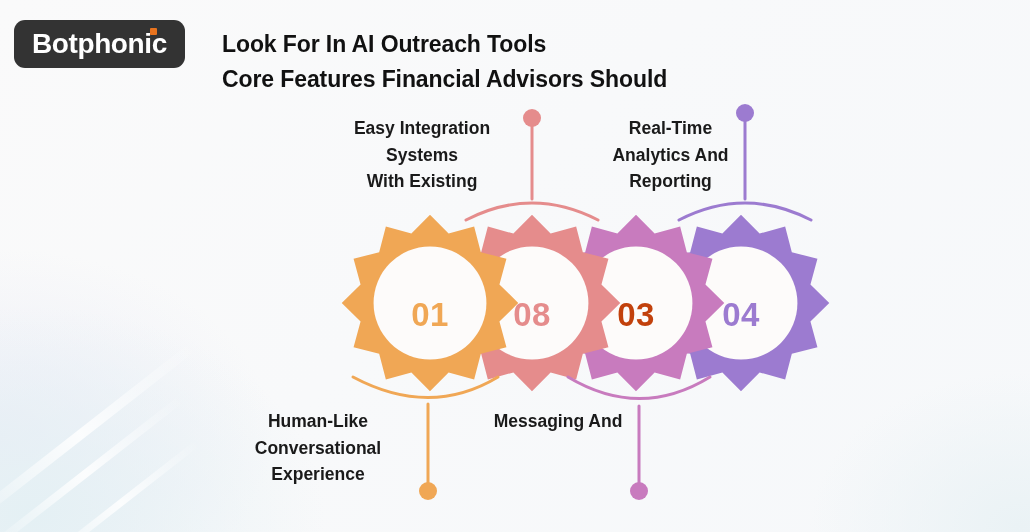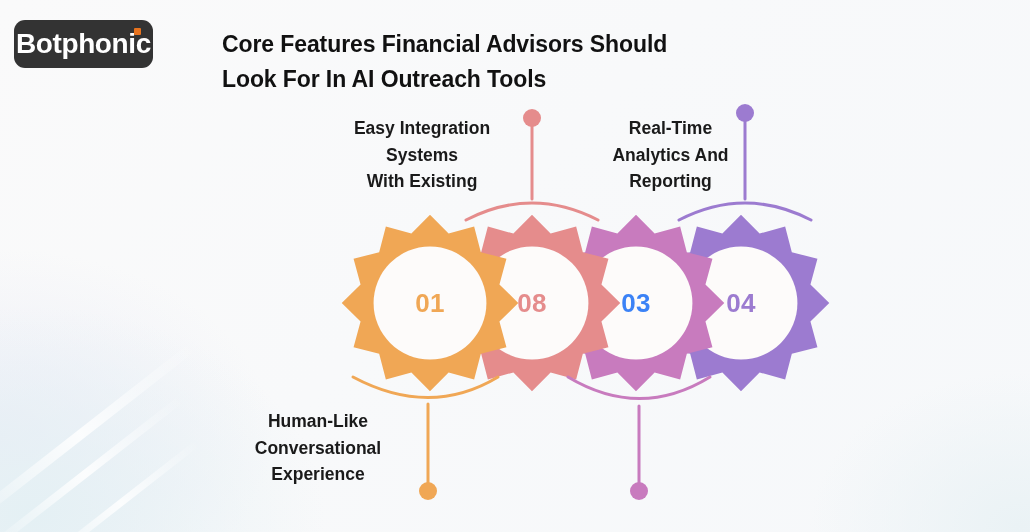--- a/index.html
+++ b/index.html
@@ -44,21 +44,21 @@
     left: 0; top: 0;
     width: 1030px;
     height: 110px;
   }
 
   .logo-badge {
     position: absolute;
     left: 14px;
     top: 20px;
     height: 48px;
-    padding: 0 2px;
+    padding: 0 18px;
     background: #333333;
     border-radius: 11px;
     display: flex;
     align-items: center;
     justify-content: center;
   }
   .logo-text {
     position: relative;
     color: #ffffff;
     font-size: 28px;
@@ -101,26 +101,26 @@
   .gear {
     position: absolute;
     width: 182px;
     height: 182px;
     top: 212px;
   }
   .gear svg { display: block; width: 182px; height: 182px; }
 
   .gear-num {
     position: absolute;
-    left: 0; top: 0;
+    left: 0; top: 12px;
     width: 182px; height: 182px;
     display: flex;
     align-items: center;
     justify-content: center;
-    font-size: 26px;
+    font-size: 33px;
     font-weight: bold;
     letter-spacing: 0.4px;
   }
 
   #gear-1 { left: 339px; z-index: 4; }
   #gear-2 { left: 441px; z-index: 3; }
   #gear-3 { left: 545px; z-index: 2; }
   #gear-4 { left: 650px; z-index: 1; }
 
   
@@ -161,22 +161,22 @@
   <div class="header">
 
     <div class="logo-badge">
       <span class="logo-text">
         <span>Botphonic</span>
         <span class="logo-dot"></span>
       </span>
     </div>
 
     <h1 class="page-title">
+      <span class="ln">Look For In AI Outreach Tools</span>
       <span class="ln">Core Features Financial Advisors Should</span>
-      <span class="ln">Look For In AI Outreach Tools</span>
     </h1>
   </div>
 
   <div class="gears-layer">
 
     <div class="gear" id="gear-1">
       <svg viewBox="0 0 200 200" aria-hidden="true">
         <polygon id="poly-1" fill="#F0A755" points="100.00,3.00 120.45,23.69 148.50,16.00 155.86,44.14 184.00,51.50 176.31,79.55 197.00,100.00 176.31,120.45 184.00,148.50 155.86,155.86 148.50,184.00 120.45,176.31 100.00,197.00 79.55,176.31 51.50,184.00 44.14,155.86 16.00,148.50 23.69,120.45 3.00,100.00 23.69,79.55 16.00,51.50 44.14,44.14 51.50,16.00 79.55,23.69"></polygon>
         <circle cx="100" cy="100" r="62" fill="#FDFBFA"></circle>
       </svg>
@@ -189,21 +189,21 @@
         <circle cx="100" cy="100" r="62" fill="#FDFBFA"></circle>
       </svg>
       <div class="gear-num" id="num-2" style="color: rgb(229, 140, 140);">08</div>
     </div>
 
     <div class="gear" id="gear-3">
       <svg viewBox="0 0 200 200" aria-hidden="true">
         <polygon id="poly-3" fill="#C87BBE" points="100.00,3.00 120.45,23.69 148.50,16.00 155.86,44.14 184.00,51.50 176.31,79.55 197.00,100.00 176.31,120.45 184.00,148.50 155.86,155.86 148.50,184.00 120.45,176.31 100.00,197.00 79.55,176.31 51.50,184.00 44.14,155.86 16.00,148.50 23.69,120.45 3.00,100.00 23.69,79.55 16.00,51.50 44.14,44.14 51.50,16.00 79.55,23.69"></polygon>
         <circle cx="100" cy="100" r="62" fill="#FDFBFA"></circle>
       </svg>
-      <div class="gear-num" id="num-3" style="color: #3b82f6;">03</div>
+      <div class="gear-num" id="num-3" style="color: #c2410c;">03</div>
     </div>
 
     <div class="gear" id="gear-4">
       <svg viewBox="0 0 200 200" aria-hidden="true">
         <polygon id="poly-4" fill="#9C7BD0" points="100.00,3.00 120.45,23.69 148.50,16.00 155.86,44.14 184.00,51.50 176.31,79.55 197.00,100.00 176.31,120.45 184.00,148.50 155.86,155.86 148.50,184.00 120.45,176.31 100.00,197.00 79.55,176.31 51.50,184.00 44.14,155.86 16.00,148.50 23.69,120.45 3.00,100.00 23.69,79.55 16.00,51.50 44.14,44.14 51.50,16.00 79.55,23.69"></polygon>
         <circle cx="100" cy="100" r="62" fill="#FDFBFA"></circle>
       </svg>
       <div class="gear-num" id="num-4" style="color: rgb(156, 123, 208);">04</div>
     </div>
   </div>
@@ -247,15 +247,16 @@
     <span class="ln">Reporting</span>
   </div>
 
   <div class="label" id="label-bot-1">
     <span class="ln">Human-Like</span>
     <span class="ln">Conversational</span>
     <span class="ln">Experience</span>
   </div>
 
   <div class="label" id="label-bot-2">
+    <span class="ln">Messaging And</span>
   </div>
 
 </div>
 
 </body></html>

